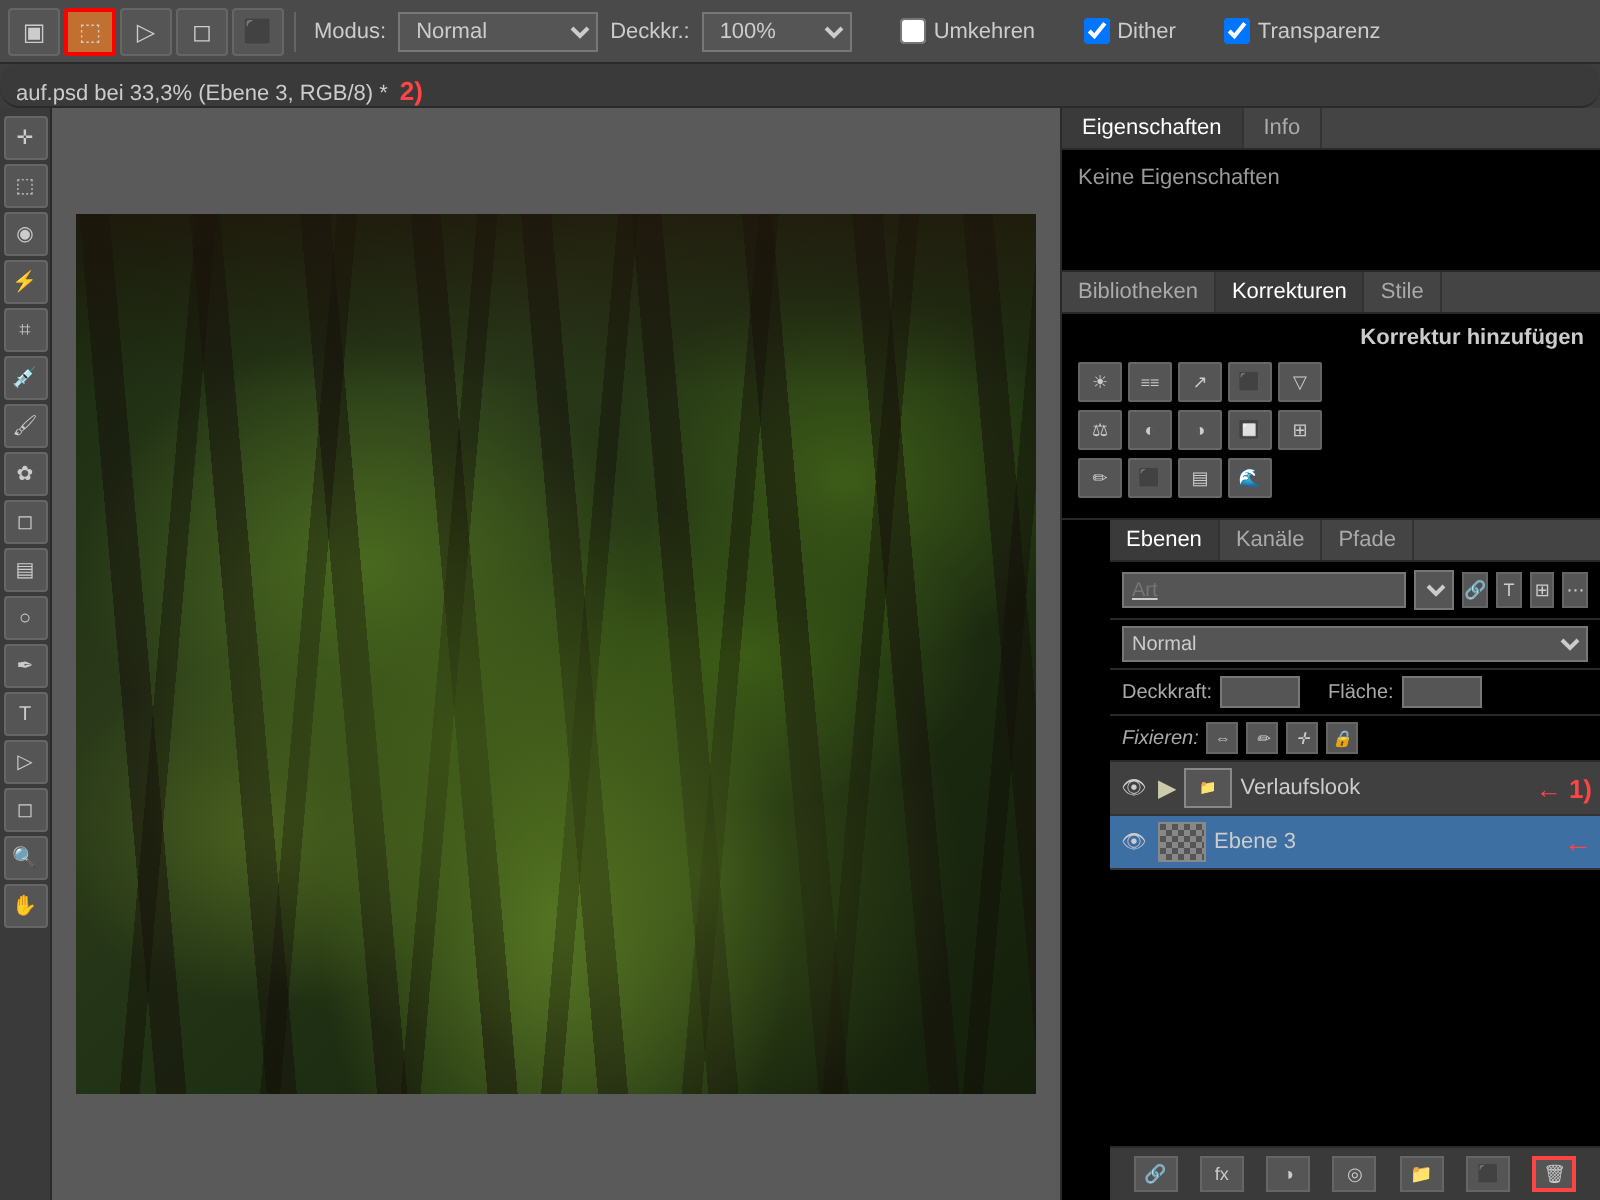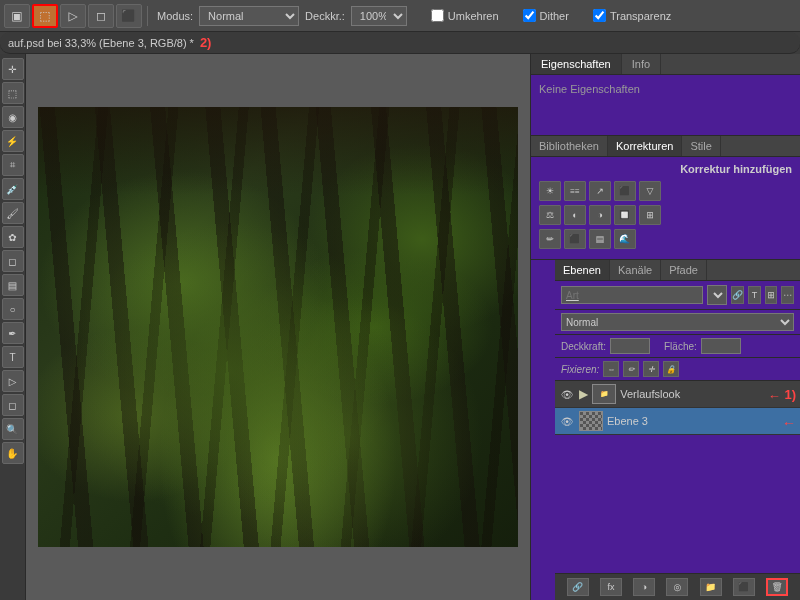--- a/index.html
+++ b/index.html
@@ -42,21 +42,21 @@
     .toolbar-checkbox-group {
       display: flex; align-items: center; gap: 4px; margin-left: 22px;
     }
     .toolbar-checkbox-group label { color: #ccc; font-size: 11px; }
 
     
     #filetab {
       background: #3a3a3a;
       height: 22px;
       display: flex;
-      align-items: center;
+      align-items: flex-end;
       padding: 0 8px;
       border-bottom: 1px solid #2a2a2a;
       font-size: 11px;
       color: #ccc;
       border-radius: 10px;
     }
     .annotation-2 {
       color: #f44;
       font-weight: bold;
       font-size: 13px;
@@ -135,21 +135,21 @@
       position: absolute;
       top: 0; left: 0; right: 0; bottom: 0;
       background:
         radial-gradient(ellipse at 40% 60%, rgba(70,100,25,0.6) 0%, transparent 40%),
         radial-gradient(ellipse at 65% 75%, rgba(80,110,30,0.5) 0%, transparent 30%);
     }
 
     
     #right-panel {
       width: 270px;
-      background: #4c1d95;
+      background: #000000;
       border-left: 1px solid #2a2a2a;
       display: flex;
       flex-direction: column;
     }
 
     
     #properties-panel {
       border-bottom: 1px solid #2a2a2a;
       flex: 0 0 auto;
     }
@@ -410,21 +410,21 @@
   <div class="toolbar-btn">◻</div>
   <div class="toolbar-btn">⬛</div>
   <div class="toolbar-sep"></div>
 
   <label class="toolbar-label">Modus:</label>
   <select class="toolbar-select" style="width:100px;">
     <option>Normal</option>
   </select>
 
   <label class="toolbar-label">Deckkr.:</label>
-  <select class="toolbar-select" style="width:56px;">
+  <select class="toolbar-select" style="width:75px;">
     <option>100%</option>
   </select>
 
   <div class="toolbar-checkbox-group">
     <input type="checkbox" style="">
     <label>Umkehren</label>
   </div>
   <div class="toolbar-checkbox-group">
     <input type="checkbox" checked="" style="">
     <label>Dither</label>

